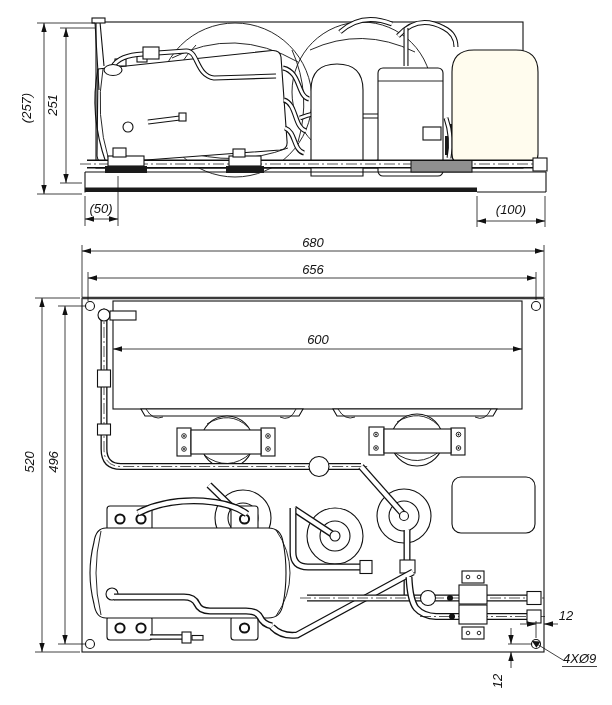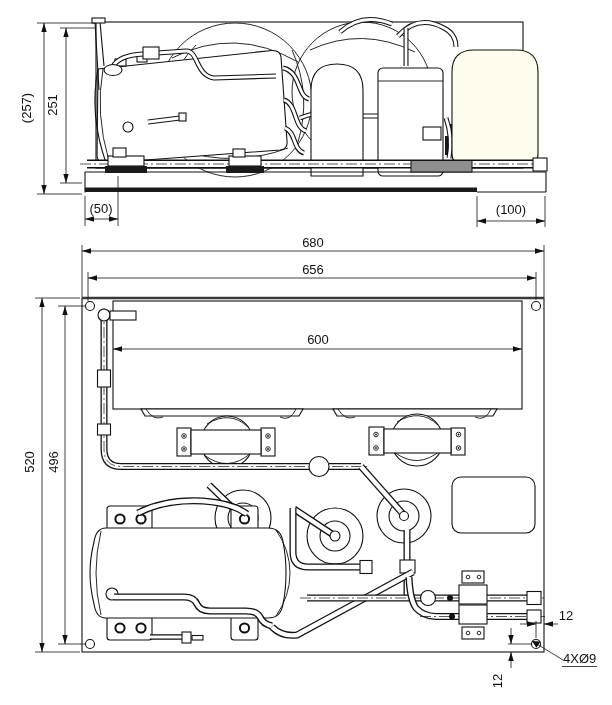--- a/index.html
+++ b/index.html
@@ -1,17 +1,17 @@
 <!DOCTYPE html>
 <html><head>
 <meta charset="utf-8">
 <style>
   html,body{margin:0;padding:0;background:#ffffff;}
   .canvas{position:relative;width:612px;height:705px;background:#ffffff;overflow:hidden;
-          font-family:"Liberation Sans", sans-serif;}
+          font-family:"Liberation Sans", sans-serif;font-style:italic;}
   svg{display:block;}
   .ln{stroke:#111;stroke-width:1.1;fill:none;}
   .lnthin{stroke:#111;stroke-width:0.9;fill:none;}
   .fillw{fill:#ffffff;stroke:#111;stroke-width:1.1;}
   .filld{fill:#1a1a1a;stroke:none;}
   .dim{stroke:#111;stroke-width:0.8;fill:none;}
   .arr{fill:#111;stroke:none;}
   .po{stroke:#111;stroke-width:7;fill:none;stroke-linecap:butt;}
   .pi{stroke:#fff;stroke-width:4.4;fill:none;stroke-linecap:butt;}
   .po2{stroke:#111;stroke-width:5;fill:none;}

